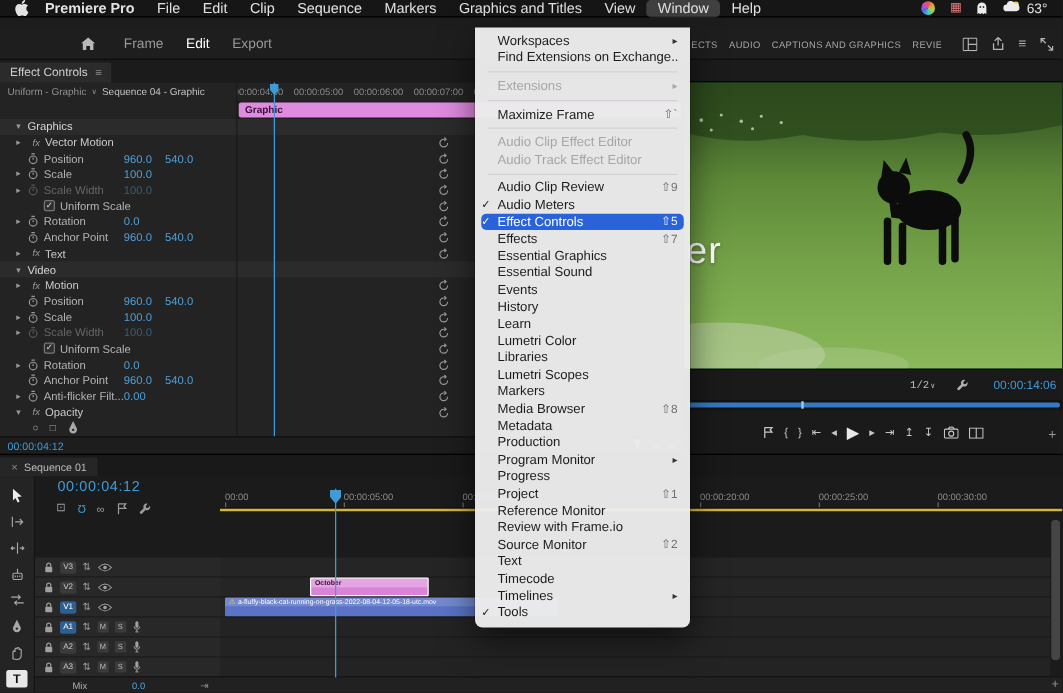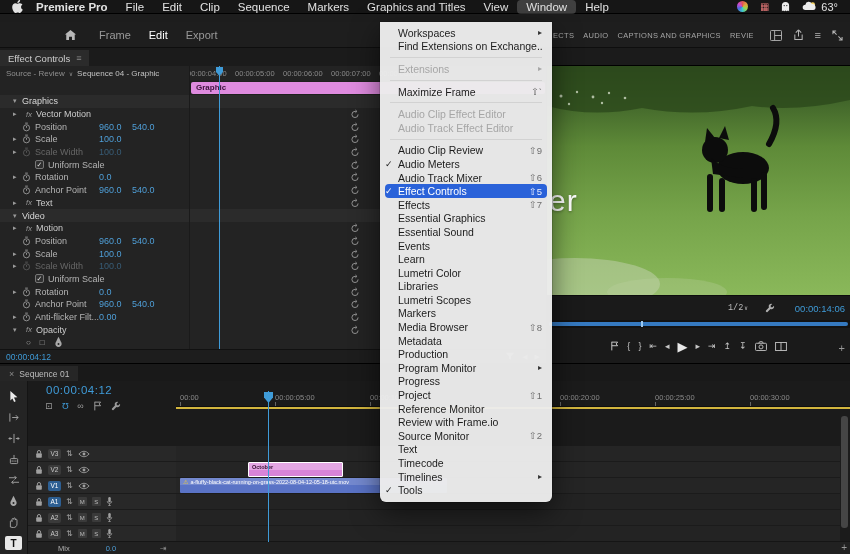--- a/index.html
+++ b/index.html
@@ -220,21 +220,21 @@
 </div>
 
 <div id="ec-panel">
   <div class="panel-tabs">
     <span class="panel-tab">
       <span>Effect Controls</span>
       <span class="panel-menu-ic">≡</span>
     </span>
   </div>
   <div id="ec-header">
-    <span>Source - Review</span>
+    <span>Uniform - Graphic</span>
     <span class="hdr-chev">∨</span>
     <span class="seq">Sequence 04 - Graphic</span>
   </div>
   <div id="ec-ruler">
       <span class="ec-rl" style="left:-3px">00:00:04:00</span>
       <span class="ec-rl" style="left:45px">00:00:05:00</span>
       <span class="ec-rl" style="left:93px">00:00:06:00</span>
       <span class="ec-rl" style="left:141px">00:00:07:00</span>
       <span class="ec-rl" style="left:189px">00:00:08:00</span>
     </div>
@@ -897,25 +897,20 @@
       <div class="wm-sep"></div>
       <div class="wm-item">
         <span class="wm-check"></span>
         <span class="wm-label">Audio Clip Review</span>
         <span class="wm-sc">⇧9</span>
       </div>
       <div class="wm-item">
         <span class="wm-check">✓</span>
         <span class="wm-label">Audio Meters</span>
       </div>
-      <div class="wm-item">
-        <span class="wm-check"></span>
-        <span class="wm-label">Audio Track Mixer</span>
-        <span class="wm-sc">⇧6</span>
-      </div>
       <div class="wm-item hl">
         <span class="wm-check">✓</span>
         <span class="wm-label">Effect Controls</span>
         <span class="wm-sc">⇧5</span>
       </div>
       <div class="wm-item">
         <span class="wm-check"></span>
         <span class="wm-label">Effects</span>
         <span class="wm-sc">⇧7</span>
       </div>
@@ -926,20 +921,24 @@
       <div class="wm-item">
         <span class="wm-check"></span>
         <span class="wm-label">Essential Sound</span>
       </div>
       <div class="wm-item">
         <span class="wm-check"></span>
         <span class="wm-label">Events</span>
       </div>
       <div class="wm-item">
         <span class="wm-check"></span>
+        <span class="wm-label">History</span>
+      </div>
+      <div class="wm-item">
+        <span class="wm-check"></span>
         <span class="wm-label">Learn</span>
       </div>
       <div class="wm-item">
         <span class="wm-check"></span>
         <span class="wm-label">Lumetri Color</span>
       </div>
       <div class="wm-item">
         <span class="wm-check"></span>
         <span class="wm-label">Libraries</span>
       </div>

